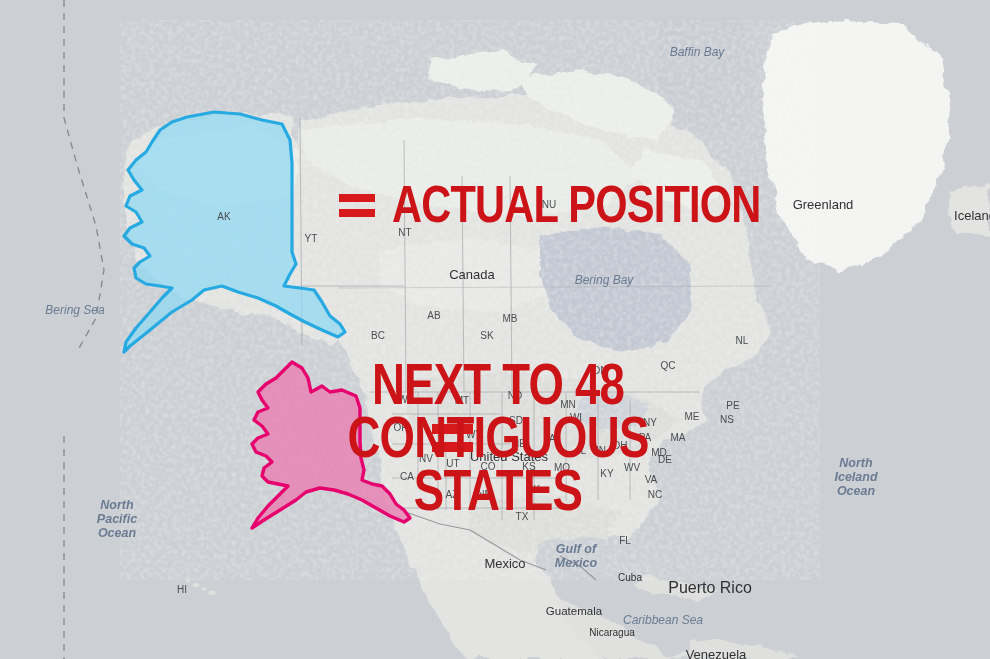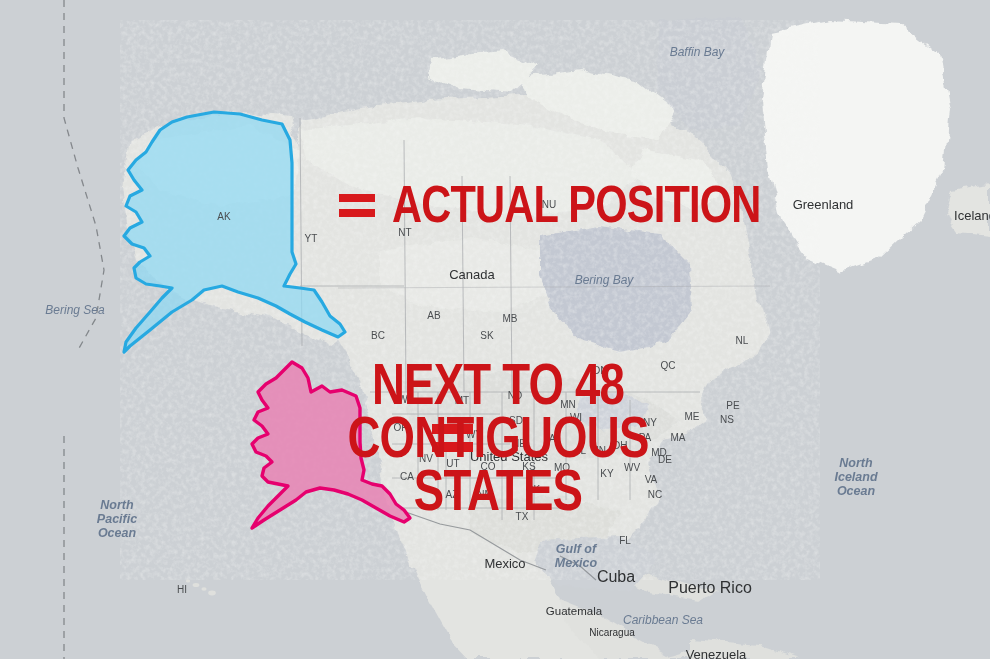--- a/index.html
+++ b/index.html
@@ -215,21 +215,21 @@
 
   <div id="labels">
 
     <div class="lbl country" style="left:472px;top:274px">Canada</div>
     <div class="lbl country" style="left:823px;top:204px">Greenland</div>
     <div class="lbl country" style="left:975px;top:215px">Iceland</div>
     <div class="lbl country" style="left:509px;top:456px">United States</div>
     <div class="lbl country" style="left:505px;top:563px">Mexico</div>
     <div class="lbl country" style="left:574px;top:611px;font-size:11.5px">Guatemala</div>
     <div class="lbl country" style="left:612px;top:632px;font-size:10px">Nicaragua</div>
-    <div class="lbl country" style="left:616px;top:577px;font-size:16px">Cuba</div>
+    <div class="lbl country" style="left:630px;top:577px;font-size:10px">Cuba</div>
     <div class="lbl country" style="left:710px;top:588px;font-size:16px">Puerto Rico</div>
     <div class="lbl country" style="left:716px;top:654px">Venezuela</div>
 
     <div class="lbl water" style="left:697px;top:52px">Baffin Bay</div>
     <div class="lbl water" style="left:604px;top:280px">Bering Bay</div>
     <div class="lbl water" style="left:75px;top:310px">Bering Sea</div>
     <div class="lbl water" style="left:663px;top:620px">Caribbean Sea</div>
 
     <div class="lbl water big" style="left:117px;top:519px">
       <div>North</div>

